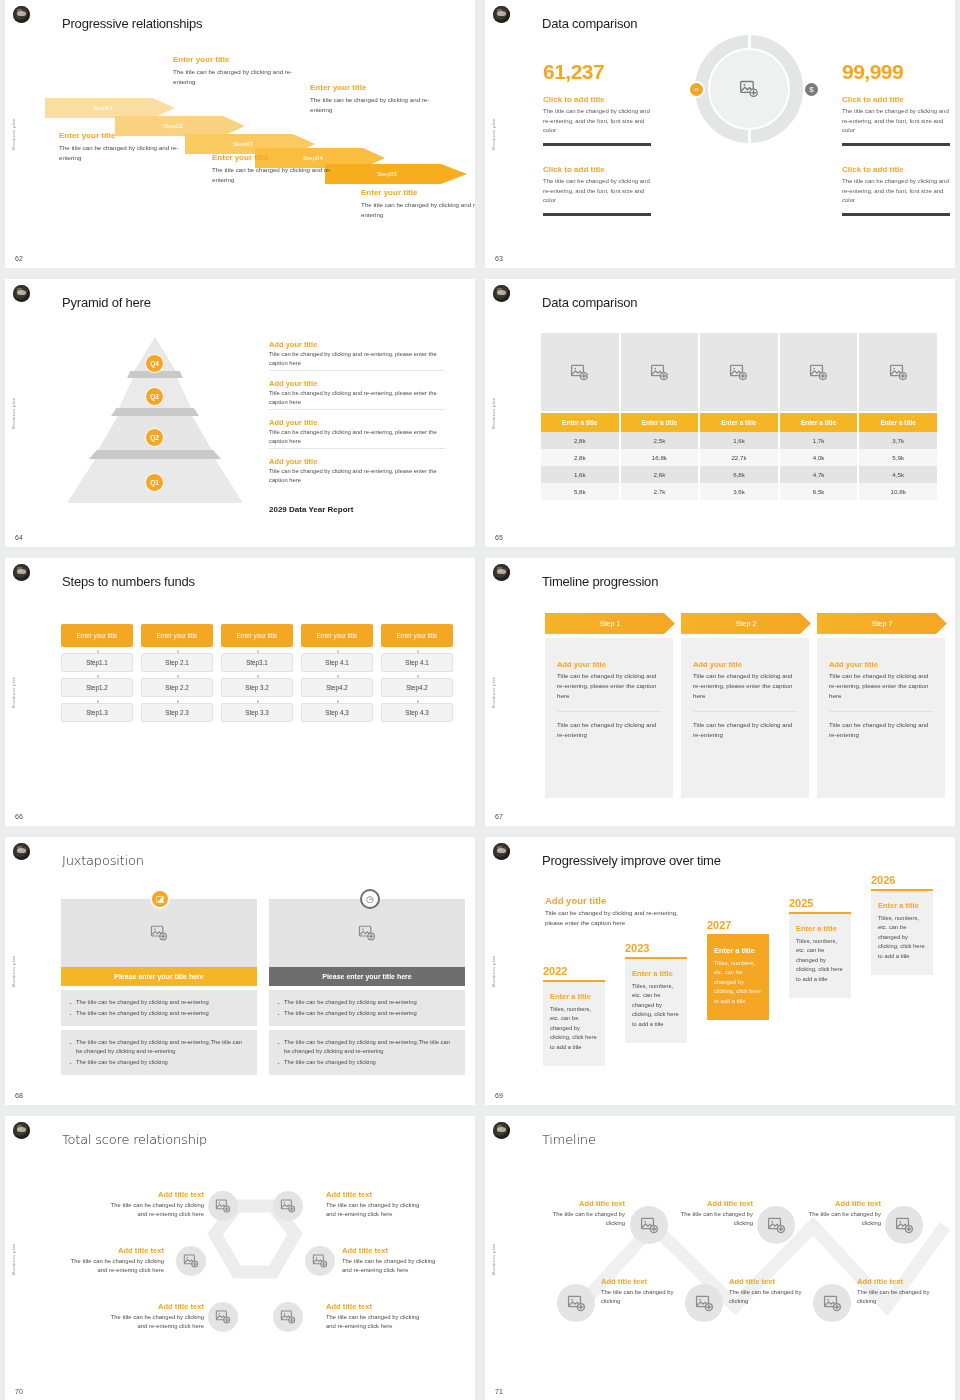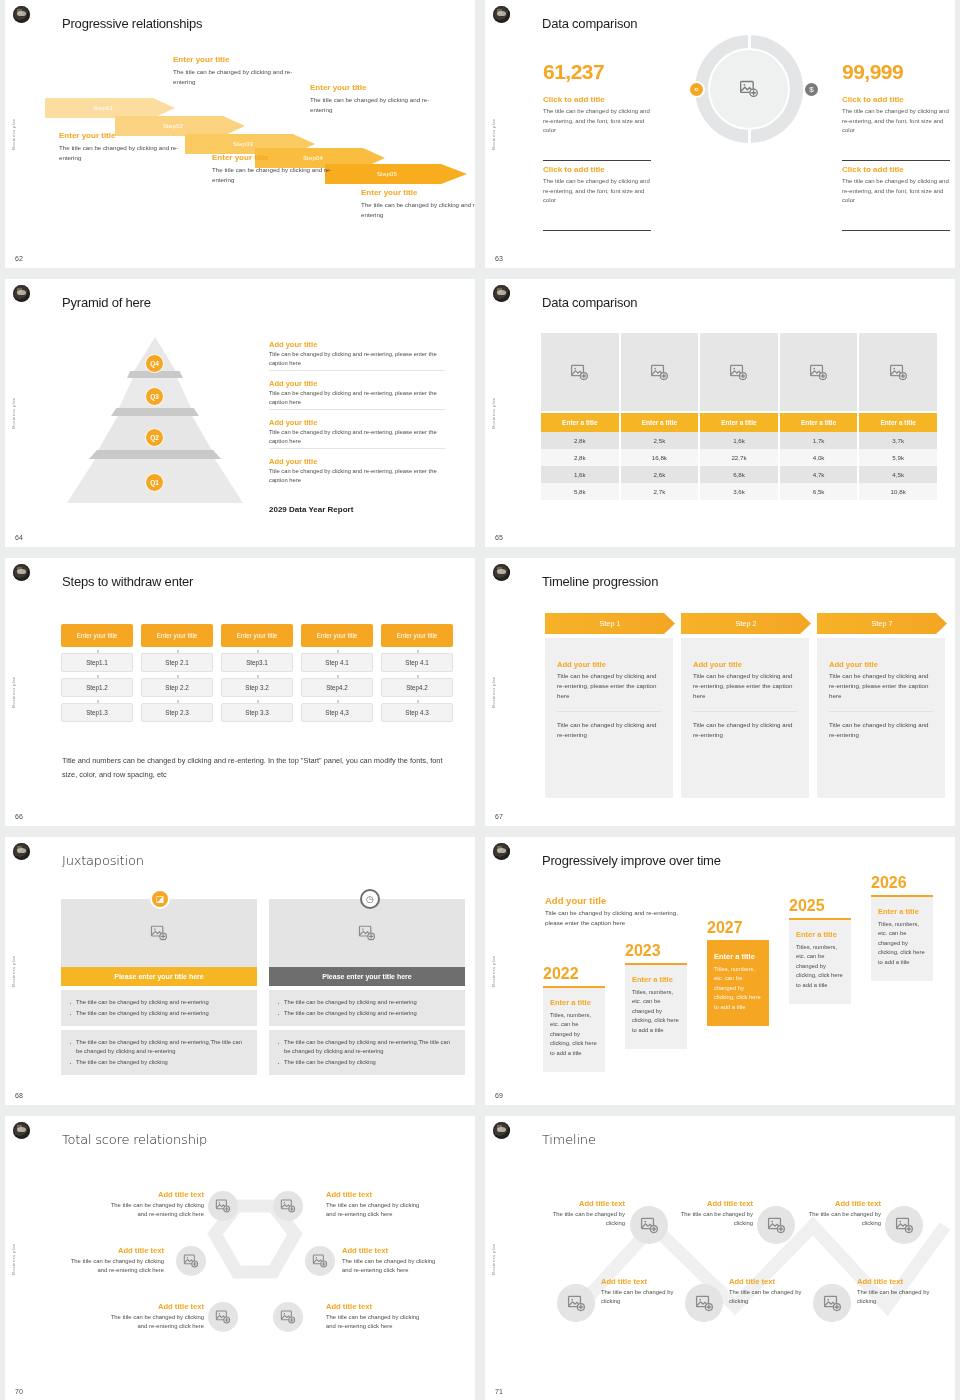--- a/index.html
+++ b/index.html
@@ -23,21 +23,21 @@
   .arw{position:absolute;height:20px;display:flex;align-items:center;justify-content:center;color:#fff;
        font-size:6px;letter-spacing:.2px}
   .blk{position:absolute;width:122px}
   .blk .bt{color:#f5a623;font-size:8px;font-weight:700;margin-bottom:3px}
   .blk .bd{color:#4b4b4b;font-size:6.2px;line-height:1.55}
 
   
   .bignum{position:absolute;font-size:21px;font-weight:700;color:#f5a623;letter-spacing:-.5px}
   .ctitle{color:#f5a623;font-size:8px;font-weight:700;margin-bottom:3px}
   .cbody{color:#5a5a5a;font-size:6px;line-height:1.6}
-  .cblock{position:absolute;width:108px;border-bottom:1px solid #404040;padding-bottom:24px}
+  .cblock{position:absolute;width:108px;border-bottom:3px solid #404040;padding-bottom:7px}
   .donut{position:absolute;left:210px;top:35px;width:108px;height:108px;border-radius:50%;background:#e4e5e6}
   .donut .inner{position:absolute;left:13px;top:13px;width:82px;height:82px;border-radius:50%;background:#eff0f0;
        border:2.5px solid #fff}
   .donut .gapv{position:absolute;left:53px;top:-2px;width:2.5px;height:112px;background:#fff}
   .badge{position:absolute;width:17px;height:17px;border-radius:50%;display:flex;align-items:center;
        justify-content:center;font-size:8px;color:#fff;border:2px solid #fff}
 
   
   .ph{position:relative;display:inline-block}
   .ph svg{display:block}
@@ -86,21 +86,21 @@
   .jbar{color:#fff;font-size:7px;font-weight:700;text-align:center;padding:6px 0}
   .jlist{background:#e7e7e7;padding:6px 8px;margin-top:4px}
   .jlist li{list-style:none;font-size:5.8px;color:#4a4a4a;line-height:1.55;padding-left:7px;position:relative;
       margin:2px 0}
   .jlist li::before{content:"·";position:absolute;left:0;top:-1px;font-size:9px;color:#6b6b6b}
   .jicon{position:absolute;width:20px;height:20px;border-radius:50%;display:flex;align-items:center;
       justify-content:center;font-size:9px;border:2px solid #fff;z-index:4}
 
   
   .ycol{position:absolute;width:62px}
-  .yr{font-size:16px;font-weight:700;color:#f5a623;margin-bottom:3px}
+  .yr{font-size:11px;font-weight:700;color:#f5a623;margin-bottom:3px}
   .ybox{border-top:2px solid #f5a623;background:#f0f0f0;padding:10px 7px 14px}
   .ybox .yt{color:#f5a623;font-size:7.5px;font-weight:700;margin-bottom:4px}
   .ybox .yd{color:#4b4b4b;font-size:5.8px;line-height:1.62}
   .ybox.hl{background:#f5a623;border-top-color:#f5a623}
   .ybox.hl .yt{color:#fff}
   .ybox.hl .yd{color:#fff;opacity:.92}
   .ylead{position:absolute;width:150px}
   .ylead .lt{color:#f5a623;font-size:9.5px;font-weight:700}
   .ylead .ld{color:#4b4b4b;font-size:6.2px;line-height:1.6;margin-top:2px}
 
@@ -335,21 +335,21 @@
             <div class="td">10,8k</div>
           </div>
         </div>
     </div>
     <div class="pnum">65</div>
   </div>
 
   <div class="slide">
     <div class="logo"></div>
     <div class="vtext">Business plan</div>
-    <div class="title">Steps to withdraw enter</div>
+    <div class="title">Steps to numbers funds</div>
     <div id="s66cols">
         <div class="stepcol" style="left: 56px; top: 66px;">
           <div class="stephead">Enter your title</div>
           <div class="stepbox">Step1.1</div>
           <div class="stepbox">Step1.2</div>
           <div class="stepbox">Step1.3</div>
         </div>
         <div class="stepcol" style="left: 136px; top: 66px;">
           <div class="stephead">Enter your title</div>
           <div class="stepbox">Step 2.1</div>
@@ -368,21 +368,20 @@
           <div class="stepbox">Step4.2</div>
           <div class="stepbox">Step 4,3</div>
         </div>
         <div class="stepcol" style="left: 376px; top: 66px;">
           <div class="stephead">Enter your title</div>
           <div class="stepbox">Step 4.1</div>
           <div class="stepbox">Step4.2</div>
           <div class="stepbox">Step 4.3</div>
         </div>
       </div>
-    <div class="stepnote">Title and numbers can be changed by clicking and re-entering. In the top "Start" panel, you can modify the fonts, font size, color, and row spacing, etc</div>
     <div class="pnum">66</div>
   </div>
 
   <div class="slide">
     <div class="logo"></div>
     <div class="vtext">Business plan</div>
     <div class="title">Timeline progression</div>
 
     <div class="chev" style="left:60px;top:55px;width:130px">
       <span>Step 1</span>

